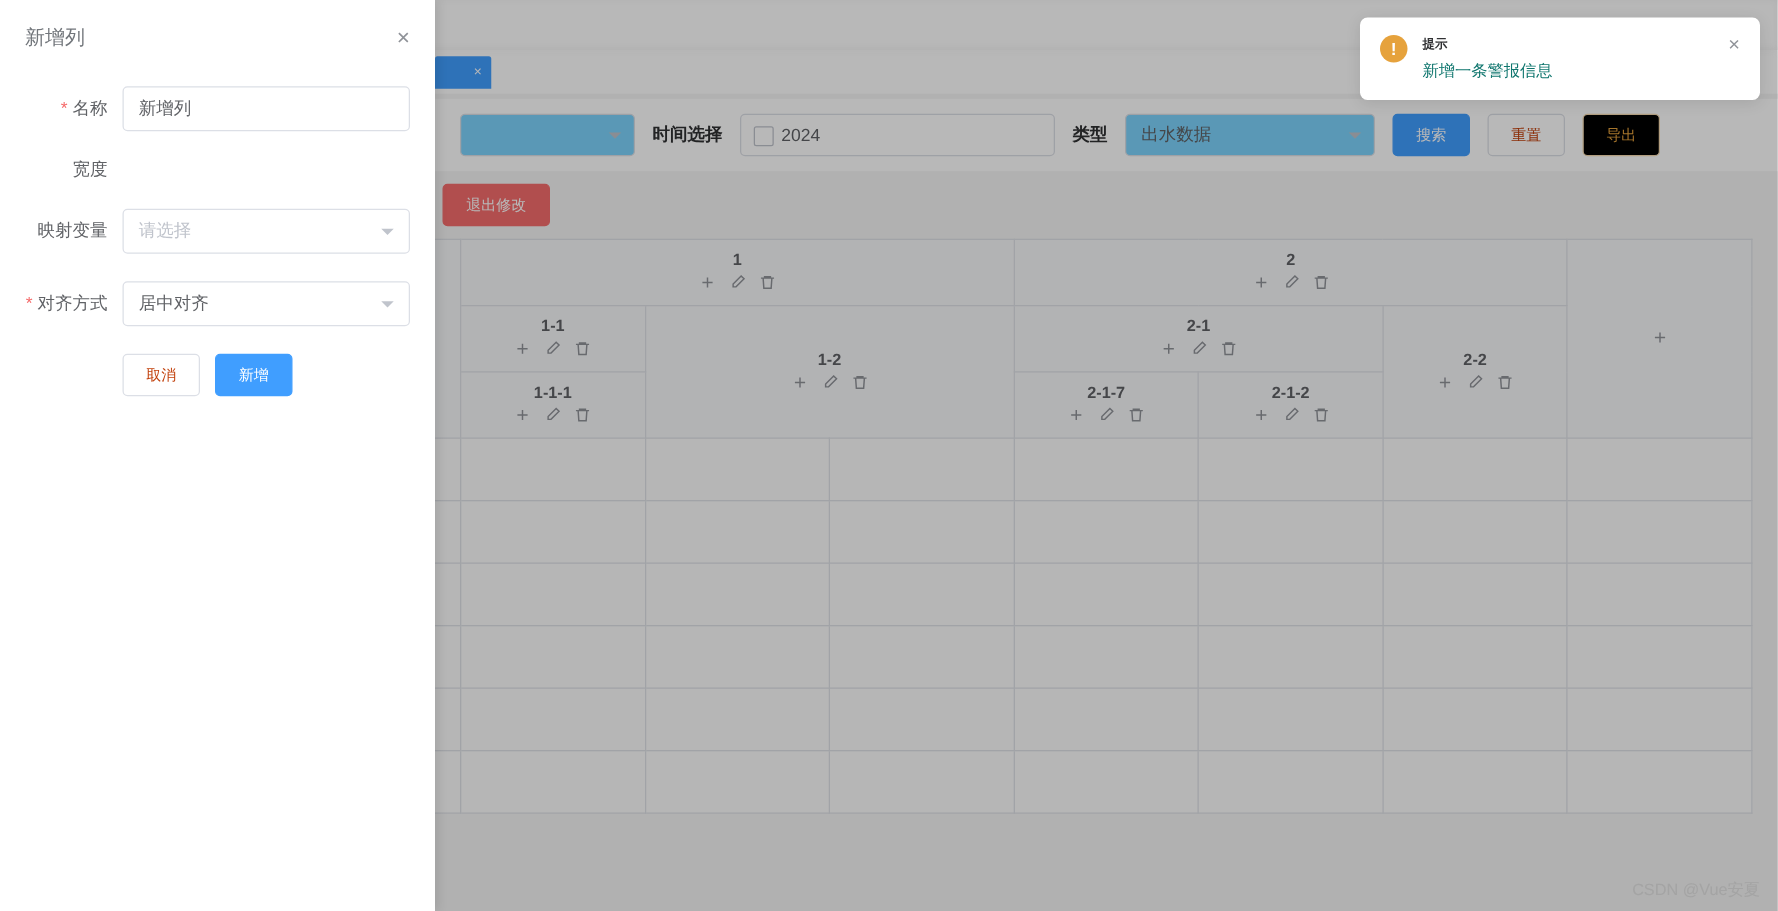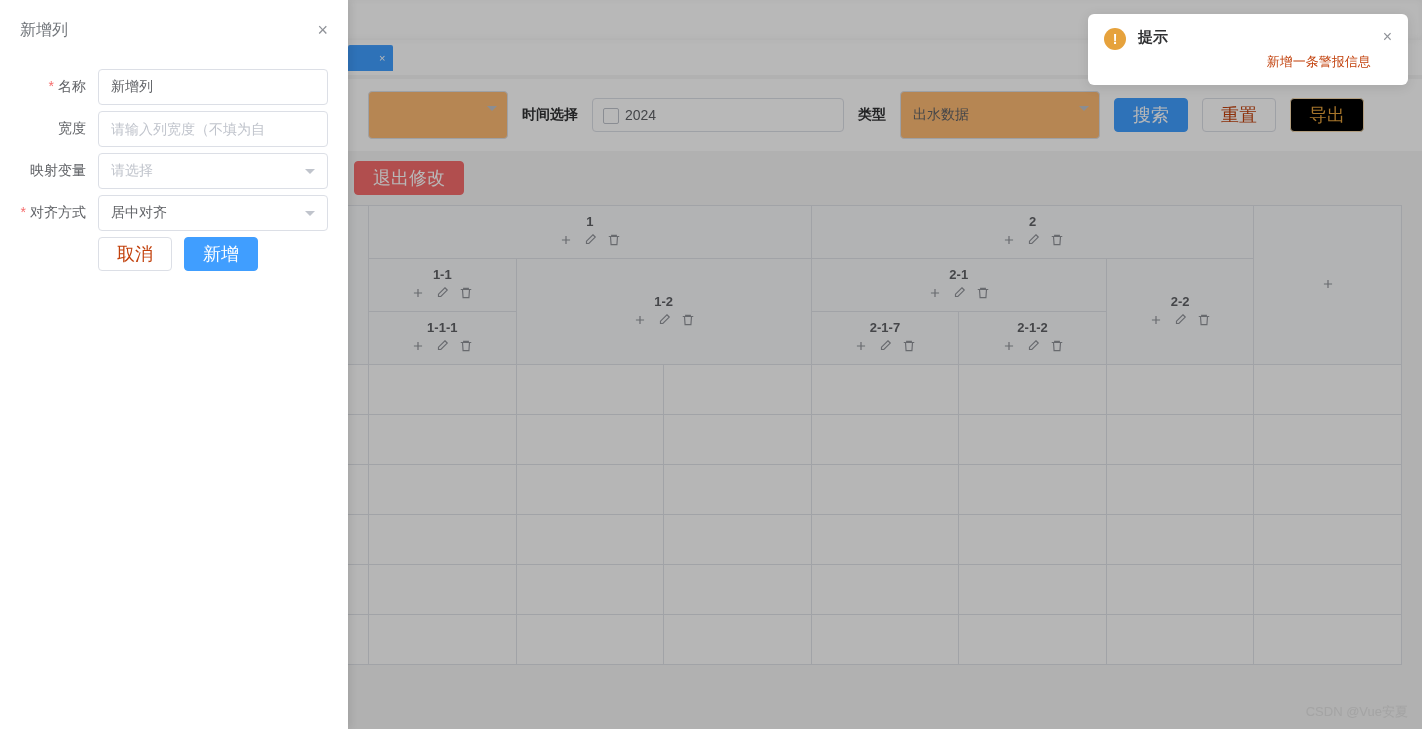--- a/index.html
+++ b/index.html
@@ -12,27 +12,27 @@
     .bg-content { position: absolute; inset: 0; }
     .topbar { height: 40px; background: #fff; filter: blur(3px); display: flex; align-items: center; gap: 30px; padding: 0 20px; border-bottom: 1px solid #eee; }
     .topbar span { color: #666; font-size: 13px; }
     
     .tabbar { height: 35px; background: #fff; display: flex; align-items: center; padding-left: 348px; }
     .tab-active { background: #409eff; color: #fff; padding: 4px 8px 4px 12px; font-size: 13px; display: flex; align-items: center; gap: 6px; border-radius: 2px 2px 0 0; }
     .tab-close { font-size: 11px; }
     
     .filter-bar { background: #fff; padding: 12px 20px; display: flex; align-items: center; gap: 14px; margin-top: 4px; }
     .filter-bar .label { font-weight: 600; color: #303133; }
-    .select { border: 1px solid #dcdfe6; border-radius: 4px; height: 48px; padding: 0 30px 0 12px; background: #fdba74; display: inline-flex; align-items: center; position: relative; color: #606266; }
+    .select { border: 1px solid #dcdfe6; border-radius: 4px; height: 34px; padding: 0 30px 0 12px; background: #7dd3fc; display: inline-flex; align-items: center; position: relative; color: #606266; }
     .select.w1 { width: 140px; margin-left: 348px; }
     .select.w3 { width: 200px; }
     .select::after { content: ''; position: absolute; right: 10px; top: 14px; width: 0; height: 0; border-left: 5px solid transparent; border-right: 5px solid transparent; border-top: 5px solid #c0c4cc; }
     .date-input { border: 1px solid #dcdfe6; border-radius: 4px; height: 34px; padding: 0 12px 0 32px; width: 252px; background: #fff; display: inline-flex; align-items: center; position: relative; color: #606266; }
     .date-input::before { content: ''; position: absolute; left: 10px; top: 9px; width: 14px; height: 14px; border: 1px solid #c0c4cc; border-radius: 2px; }
-    .btn { border-radius: 4px; padding: 0 18px; height: 34px; display: inline-flex; align-items: center; justify-content: center; cursor: pointer; border: 1px solid; font-size: 18px; }
+    .btn { border-radius: 4px; padding: 0 18px; height: 34px; display: inline-flex; align-items: center; justify-content: center; cursor: pointer; border: 1px solid; font-size: 12px; }
     .btn-primary { background: #409eff; border-color: #409eff; color: #fff; }
     .btn-default { background: #fff; border-color: #dcdfe6; color: #c2410c; }
     .btn-warning { background: #000000; border-color: #f5dab1; color: #e6a23c; }
     .btn-danger { background: #f56c6c; border-color: #f56c6c; color: #fff; }
     
     .edit-bar { padding: 10px 20px; }
     .edit-bar .btn-danger { margin-left: 334px; }
     
     .table-wrap { padding: 0 20px; }
     table { border-collapse: collapse; width: 100%; table-layout: fixed; }
@@ -41,30 +41,30 @@
     .th-lbl { display: block; margin-bottom: 4px; }
     .th-icons { display: inline-flex; gap: 10px; justify-content: center; }
     .ic { width: 14px; height: 14px; display: inline-block; color: #909399; }
     td.empty { height: 50px; background: #fcfcfd; }
     .col-first { width: 348px; }
     
     
     .toast { position: absolute; top: 14px; right: 14px; width: 320px; background: #fff; border-radius: 6px; box-shadow: 0 2px 12px rgba(0,0,0,0.1); padding: 14px 16px; z-index: 40; display: flex; gap: 12px; }
     .toast-icon { width: 22px; height: 22px; border-radius: 50%; background: #e6a23c; color: #fff; display: flex; align-items: center; justify-content: center; font-weight: 700; flex-shrink: 0; }
     .toast-body { flex: 1; }
-    .toast-title { font-weight: 600; font-size: 15px; margin-bottom: 6px; }
-    .toast-msg { font-size: 13px; color: #c2410c; text-align: right; }
+    .toast-title { font-weight: 600; font-size: 10px; margin-bottom: 6px; }
+    .toast-msg { font-size: 13px; color: #0f766e; }
     .toast-close { color: #909399; cursor: pointer; font-size: 16px; }
     
     
     .drawer { position: absolute; left: 0; top: 0; bottom: 0; width: 348px; background: #fff; z-index: 30; box-shadow: 2px 0 8px rgba(0,0,0,0.1); padding: 20px; }
     .drawer-header { display: flex; justify-content: space-between; align-items: center; margin-bottom: 28px; }
     .drawer-title { font-size: 16px; color: #72767b; }
     .drawer-close { color: #909399; cursor: pointer; font-size: 18px; font-weight: 300; }
-    .form-row { display: flex; align-items: center; margin-bottom: 6px; }
+    .form-row { display: flex; align-items: center; margin-bottom: 22px; }
     .form-label { width: 78px; text-align: right; padding-right: 12px; font-size: 14px; color: #606266; }
     .form-label .req { color: #f56c6c; margin-right: 4px; }
     .form-control { flex: 1; }
     .input { width: 100%; height: 36px; border: 1px solid #dcdfe6; border-radius: 4px; padding: 0 12px; font-size: 14px; color: #606266; background: #fff; }
     .input::placeholder { color: #c0c4cc; }
     .select-ctl { width: 100%; height: 36px; border: 1px solid #dcdfe6; border-radius: 4px; padding: 0 30px 0 12px; font-size: 14px; color: #606266; position: relative; display: flex; align-items: center; background: #fff; }
     .select-ctl.placeholder { color: #c0c4cc; }
     .select-ctl::after { content: ''; position: absolute; right: 12px; top: 15px; width: 0; height: 0; border-left: 5px solid transparent; border-right: 5px solid transparent; border-top: 5px solid #c0c4cc; }
     .form-actions { display: flex; gap: 12px; margin-left: 78px; }
     
@@ -344,23 +344,20 @@
 
   <div class="form-row">
     <div class="form-label"><span class="req">*</span><span>名称</span></div>
     <div class="form-control">
       <input class="input" value="新增列" style="">
     </div>
   </div>
 
   <div class="form-row">
     <div class="form-label"><span>宽度</span></div>
-    <div class="form-control">
-      <input class="input" placeholder="请输入列宽度（不填为自" style="">
-    </div>
   </div>
 
   <div class="form-row">
     <div class="form-label"><span>映射变量</span></div>
     <div class="form-control">
       <div class="select-ctl placeholder">
           <span>请选择</span>
         </div>
     </div>
   </div>

